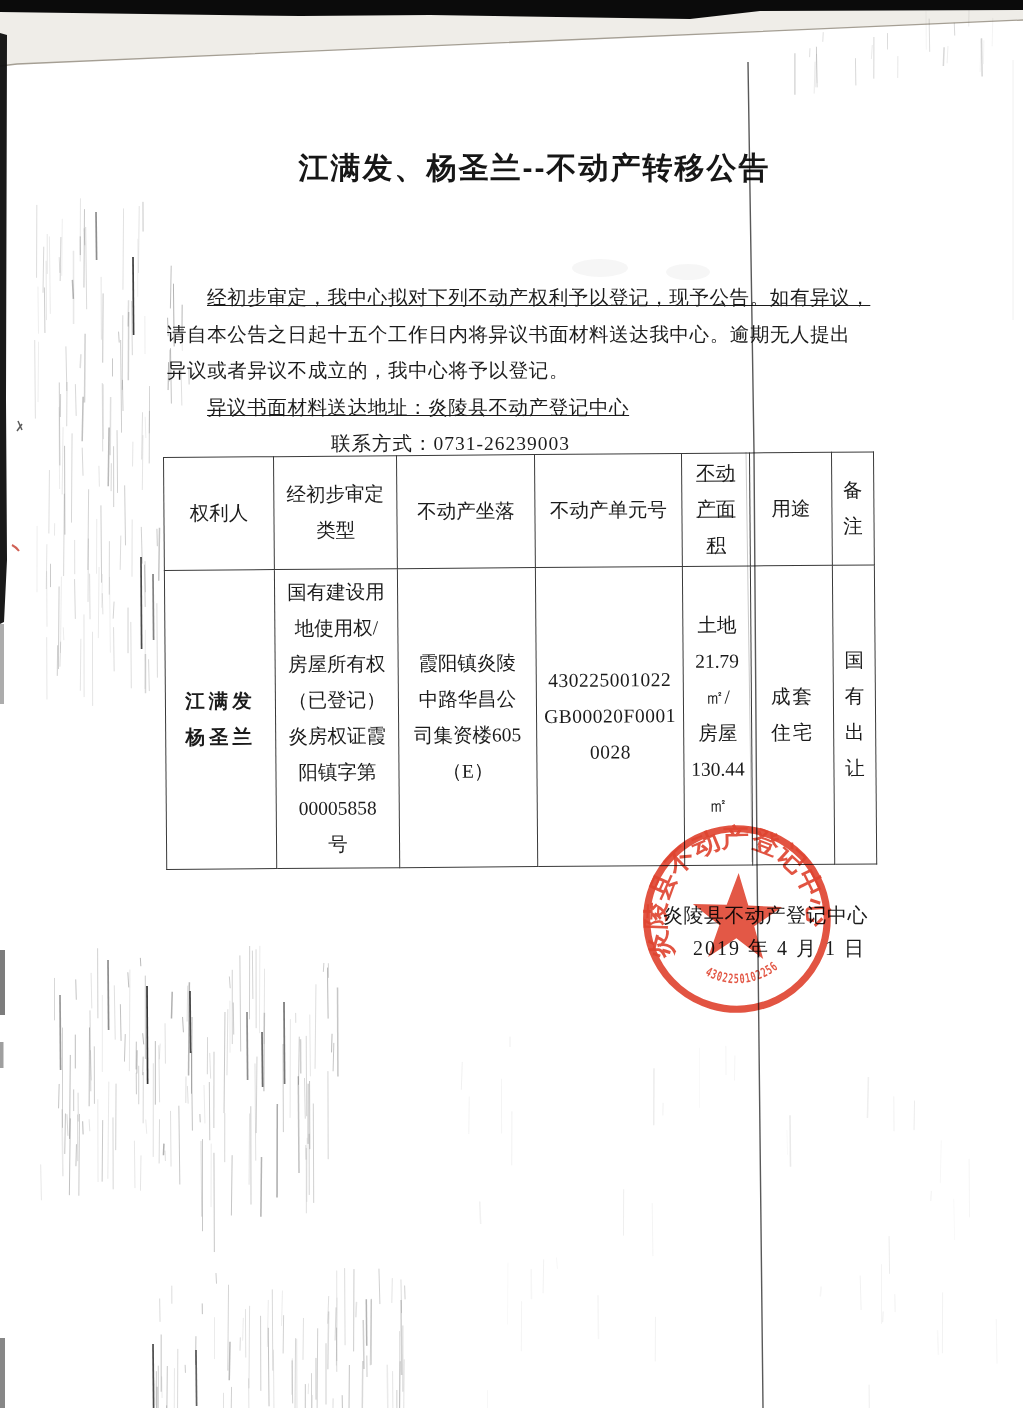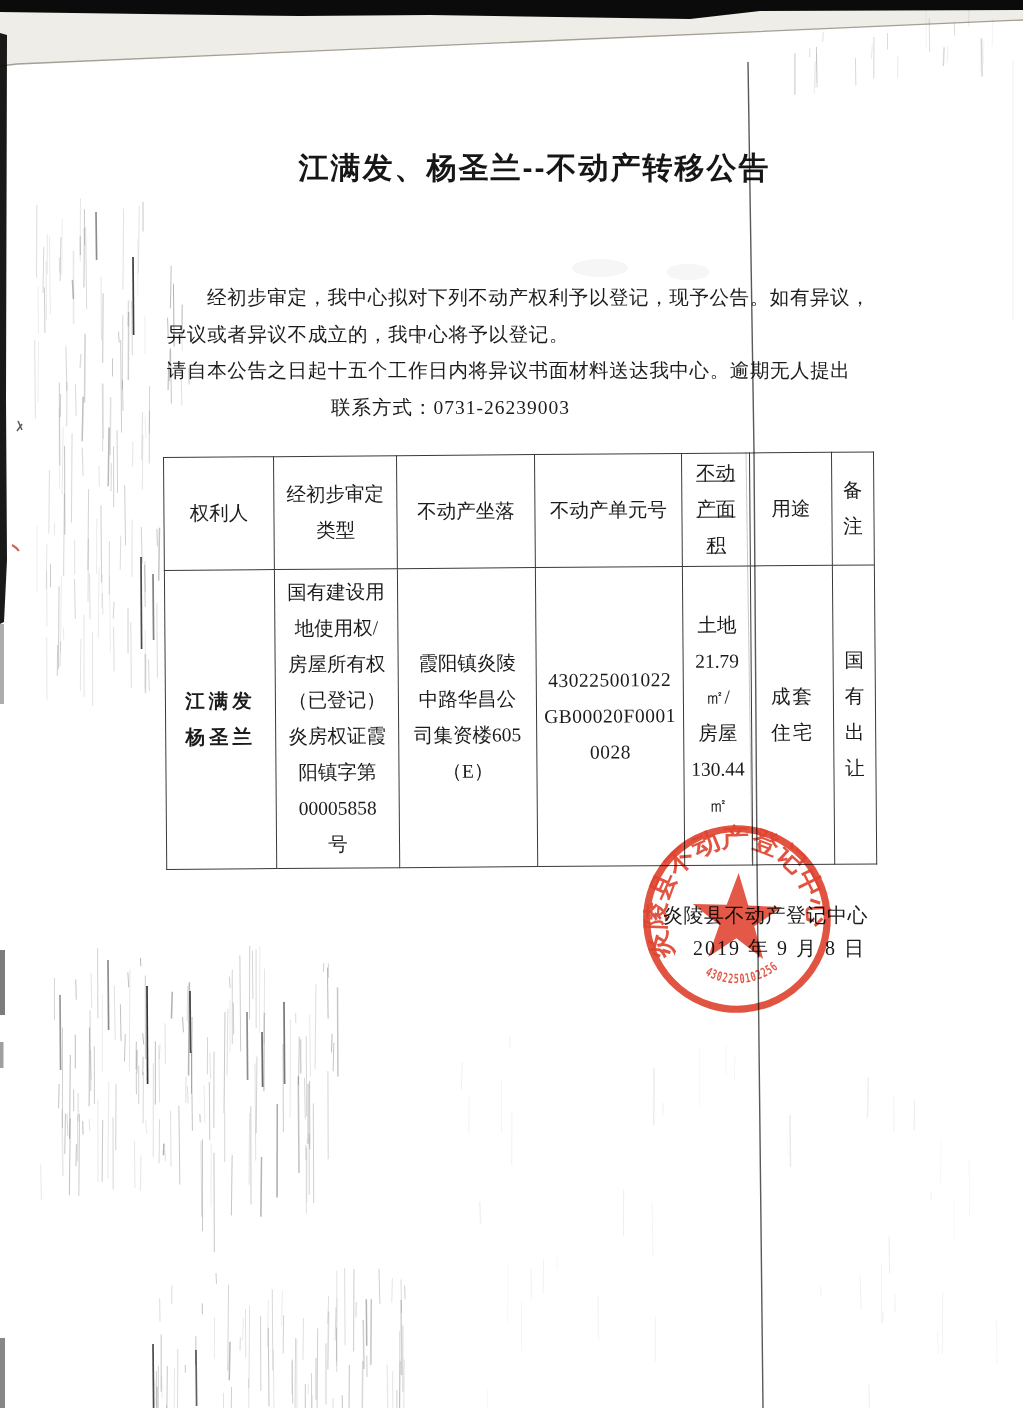--- a/index.html
+++ b/index.html
@@ -13,21 +13,21 @@
 
   .title{
     position:absolute; top:148px; left:0; width:100%; box-sizing:border-box;
     padding-left:46px; text-align:center;
     font-family:"Liberation Sans","DejaVu Sans",sans-serif;
     font-size:30px; font-weight:700; letter-spacing:2px; color:#161616;
   }
 
   .notice{position:absolute; left:167px; top:280px; width:745px;}
   .nline{font-size:19.5px; line-height:36.6px; letter-spacing:0.6px; white-space:pre-line;}
-  .nline.indent{padding-left:40px;}
+  .nline.indent{padding-left:40px;text-decoration:underline;}
   .nline.contact{padding-left:164px; letter-spacing:1px;}
 
   table.prop{
     position:absolute; left:163px; top:457px; width:710px;
     border-collapse:collapse; table-layout:fixed;
     transform:rotate(-0.45deg); transform-origin:0 0;
   }
   table.prop td{
     border:1.6px solid #3a3a3a; text-align:center; vertical-align:middle;
     white-space:pre-line; font-size:19.5px; line-height:36px; padding:2px 3px;
@@ -62,22 +62,23 @@
 </head>
 <body>
 
 <div class="scan">
   <div class="content">
 
     <div class="title">江满发、杨圣兰--不动产转移公告</div>
 
     <div class="notice">
       <div class="nline indent">经初步审定，我中心拟对下列不动产权利予以登记，现予公告。如有异议，</div>
+      <div class="nline">请自本公告之日起十五个工作日内将异议书面材料送达我中心。逾期无人提出</div>
       <div class="nline">异议或者异议不成立的，我中心将予以登记。</div>
-      <div class="nline">请自本公告之日起十五个工作日内将异议书面材料送达我中心。逾期无人提出</div>
+      <div class="nline indent">异议书面材料送达地址：炎陵县不动产登记中心</div>
       <div class="nline contact">联系方式：0731-26239003</div>
     </div>
 
     <table class="prop">
       <colgroup>
         <col style="width:110px">
           <col style="width:123px">
           <col style="width:138px">
         <col style="width:147px">
           <col style="width:68px">
@@ -127,21 +128,21 @@
         <td class="c-remark">国
 有
 出
 让</td>
       </tr>
     </tbody>
       </table>
 
     <div class="sig">
       <div class="issuer">炎陵县不动产登记中心</div>
-      <div class="date">2019 年 9 月 8 日</div>
+      <div class="date">2019 年 4 月 1 日</div>
     </div>
 
     <svg class="stamp" viewBox="0 0 196 200">
       <defs>
         <path id="ringPath" d="M 33.7,129 A 71,71 0 1 1 165.5,120.9" fill="none"></path>
         <path id="codePath" d="M 61.8,150.6 A 63,63 0 0 0 134.2,150.6" fill="none"></path>
       </defs>
       <circle cx="98" cy="99" r="88.5" fill="none" stroke="#de3b26" stroke-width="7" opacity=".92"></circle>
       <polygon transform="rotate(7 98 100)" fill="#de3b26" opacity=".9" points="98,54 108.6,85.4 141.8,85.8 115.1,105.6 125,137.2 98,118 71,137.2 80.9,105.6 54.2,85.8 87.4,85.4"></polygon>
       <text font-size="25.5" font-weight="700" fill="#de3b26" opacity=".92" font-family="Liberation Serif, DejaVu Serif, serif">

